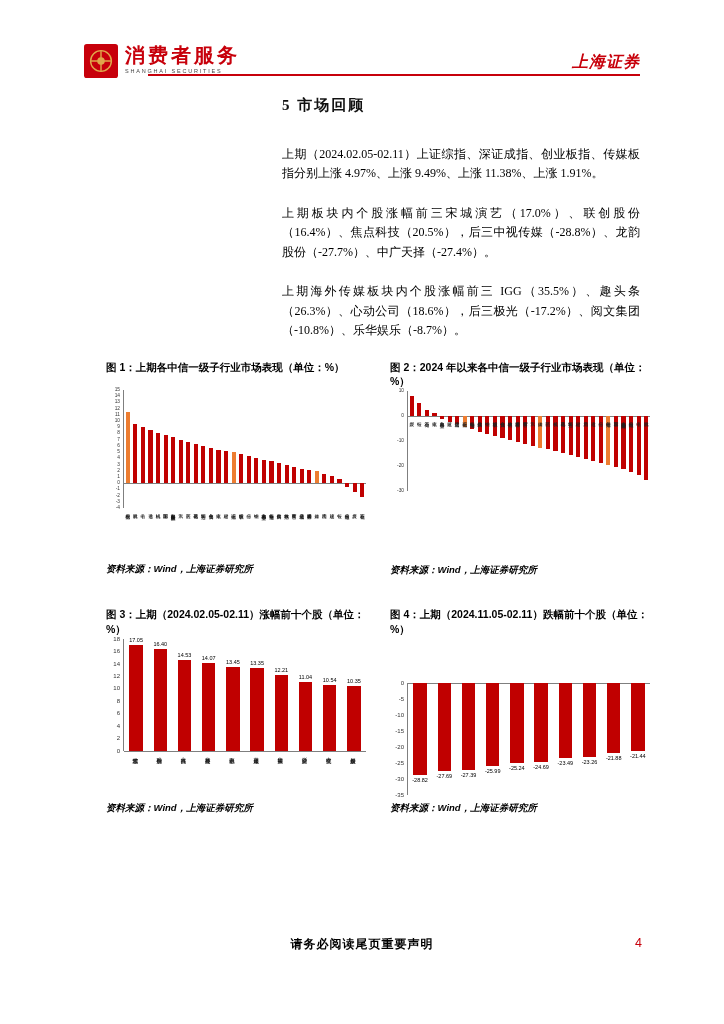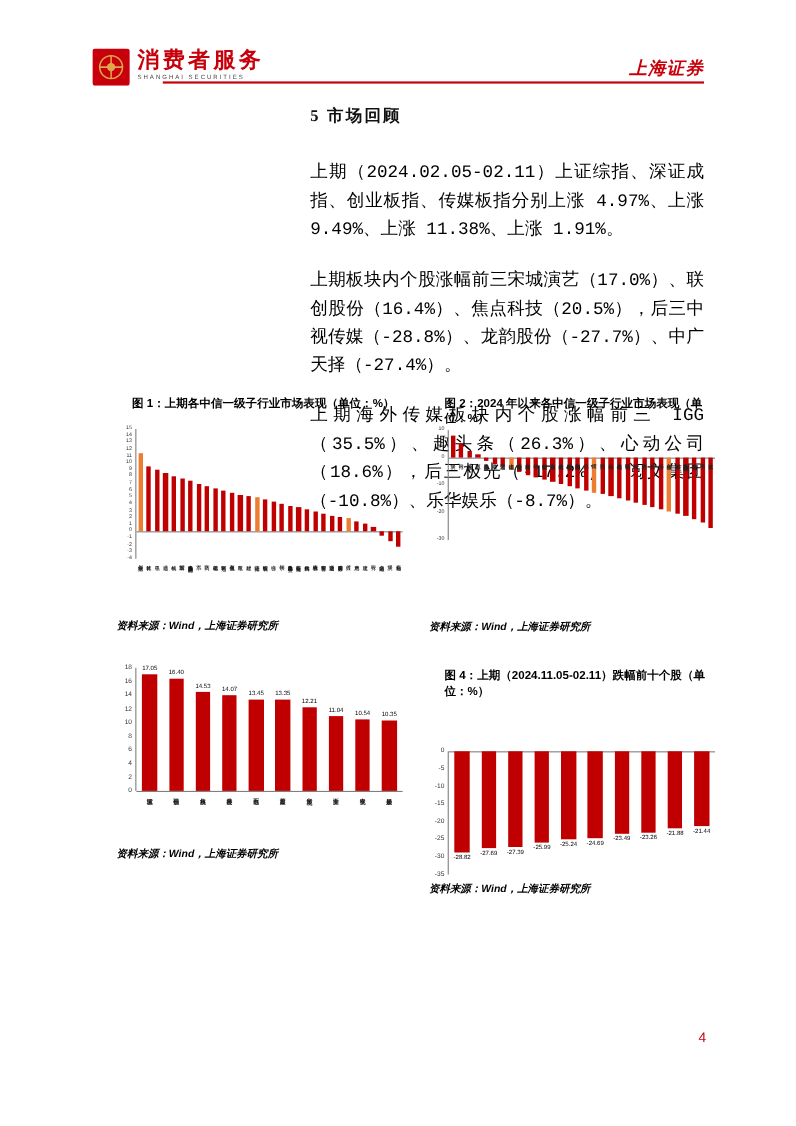--- a/index.html
+++ b/index.html
@@ -10,26 +10,26 @@
   .logo-mark{width:34px;height:34px;flex:0 0 34px;}
   .logo-cn{font-size:20px;font-weight:bold;color:#C7000B;letter-spacing:3px;line-height:22px;
            font-family:"Liberation Sans",sans-serif;}
   .logo-en{font-size:5.5px;letter-spacing:1.8px;color:#444;margin-top:2px;font-family:"Liberation Sans",sans-serif;}
   .header-right{position:absolute;right:84px;top:52px;color:#C7000B;font-style:italic;font-weight:bold;
                 font-size:16px;letter-spacing:1px;}
   .header-rule{position:absolute;left:148px;top:74px;width:492px;height:2px;background:#C7000B;}
   
   .content{position:absolute;left:282px;top:96px;width:358px;}
   .content h1{font-size:15px;font-weight:bold;margin:0 0 30px 0;letter-spacing:2px;color:#111;}
-  .body-para{font-size:16px;line-height:1.62;margin:0 0 20px 0;text-align:justify;font-family:Liberation Mono, monospace;}
+  .body-para{font-size:12px;line-height:1.62;margin:0 0 20px 0;text-align:justify;}
   
   .figures{position:absolute;left:106px;top:360px;width:544px;display:grid;
            grid-template-columns:260px 260px;column-gap:24px;row-gap:30px;
            font-family:"Liberation Sans",sans-serif;}
-  .fig-title{font-size:10.5px;font-weight:bold;line-height:1.35;min-height:27px;margin-bottom:3px;color:#000;margin-left:14px;}
+  .fig-title{font-size:10.5px;font-weight:bold;line-height:1.35;min-height:27px;margin-bottom:3px;color:#000;}
   .fig-source{font-size:9.5px;font-weight:bold;font-style:italic;margin-top:7px;color:#000;}
   .chart-row{display:flex;}
   .yaxis{position:relative;width:17px;flex:0 0 17px;}
   .plot{position:relative;flex:1;border-left:1px solid #7f7f7f;overflow:visible;}
   .ytick{position:absolute;right:3px;font-size:6px;line-height:6px;color:#333;white-space:nowrap;}
   .f0 .ytick,.f1 .ytick{font-size:4.8px;line-height:5px;}
   .zeroline{position:absolute;left:0;right:0;height:1px;background:#7f7f7f;}
   .bar{position:absolute;}
   .vlab{position:absolute;transform:translateX(-50%);font-size:5.5px;line-height:6px;color:#000;white-space:nowrap;}
   .xlabels{position:relative;margin-left:18px;}
@@ -262,20 +262,21 @@
               <div class="clab inplot" style="left: 230.656px; top: 27px;">电子</div>
               <div class="bar" style="background: rgb(192, 0, 0); left: 236.139px; width: 4.15937px; top: 25px; height: 63.5px;"></div>
               <div class="clab inplot" style="left: 238.219px; top: 27px;">计算机</div>
             </div>
           </div>
       </div>
       <div class="fig-source">资料来源：Wind，上海证券研究所</div>
     </div>
 
     <div class="fig f2">
+      <div class="fig-title">图 3：上期（2024.02.05-02.11）涨幅前十个股（单位：%）</div>
       <div class="chart">
         <div class="chart-row">
             <div class="yaxis">
               <div class="ytick" style="top: 109px;">0</div>
               <div class="ytick" style="top: 96.5556px;">2</div>
               <div class="ytick" style="top: 84.1111px;">4</div>
               <div class="ytick" style="top: 71.6667px;">6</div>
               <div class="ytick" style="top: 59.2222px;">8</div>
               <div class="ytick" style="top: 46.7778px;">10</div>
               <div class="ytick" style="top: 34.3333px;">12</div>
@@ -372,15 +373,16 @@
               <div class="bar" style="background: rgb(192, 0, 0); left: 223.245px; width: 13.31px; top: 0px; height: 68.608px;"></div>
               <div class="vlab" style="left: 229.9px; top: 70.608px;">-21.44</div>
             </div>
           </div>
       </div>
       <div class="fig-source">资料来源：Wind，上海证券研究所</div>
     </div>
 
   </div>
 
+  <div class="footer-disclaimer">请务必阅读尾页重要声明</div>
   <div class="page-number">4</div>
 
 </div>
 
 </body></html>

